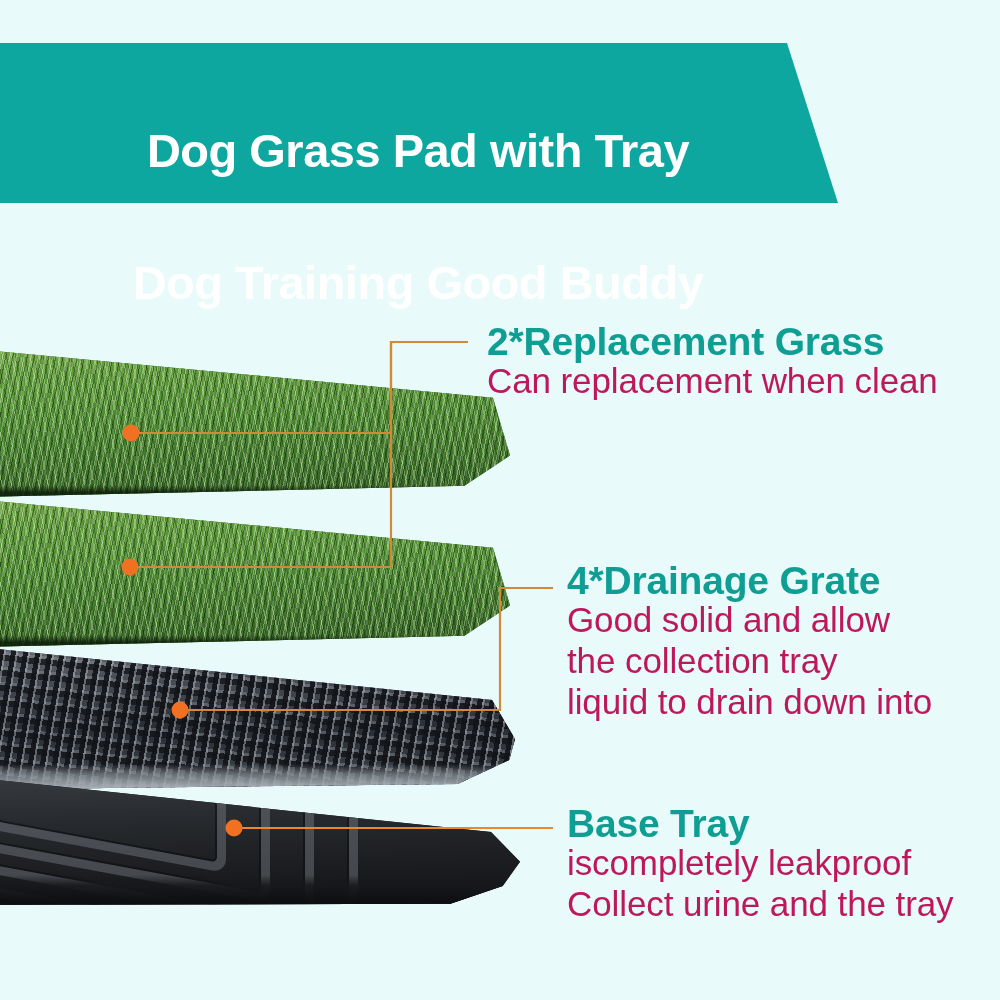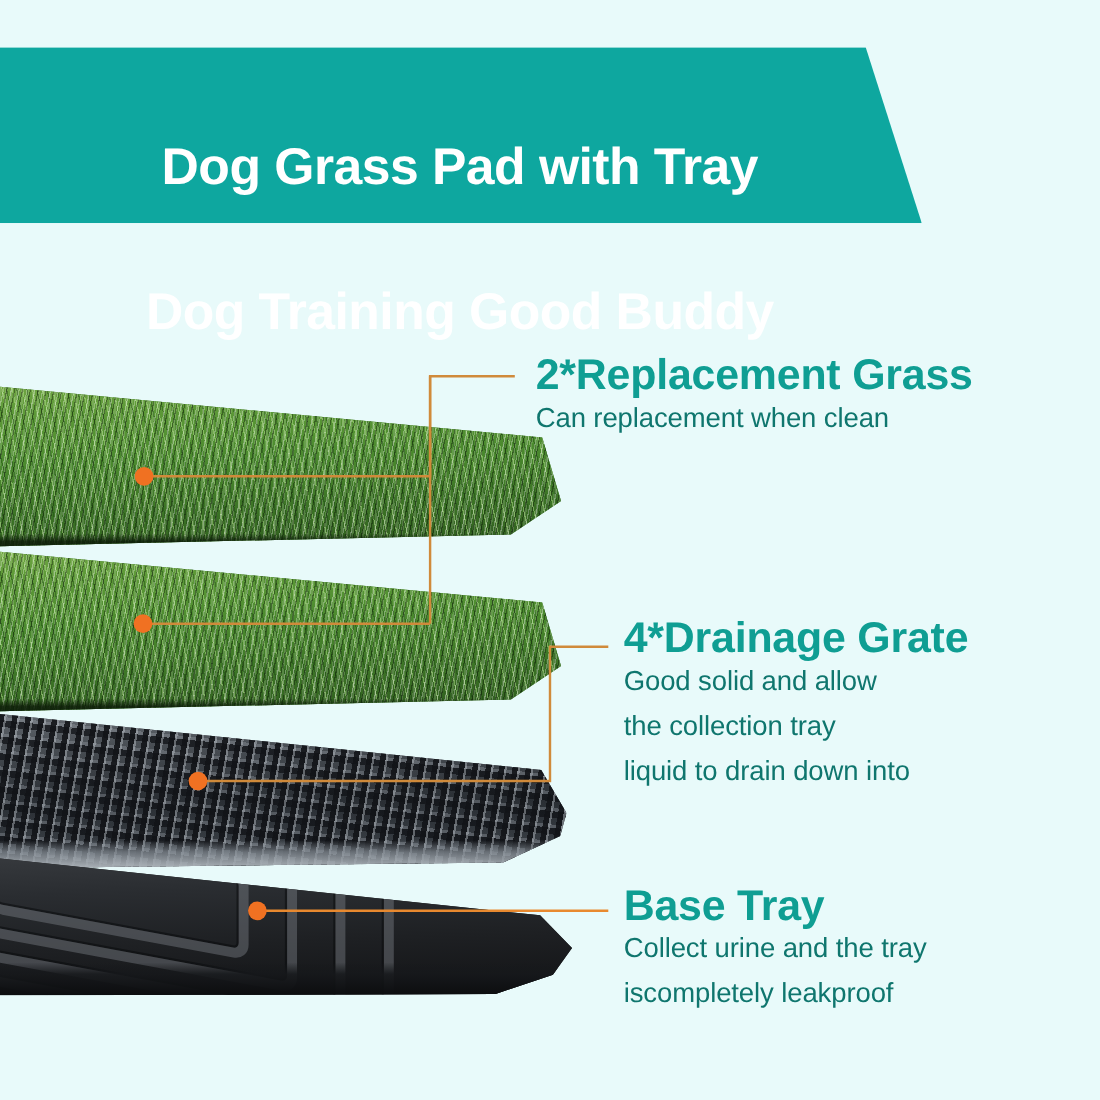--- a/index.html
+++ b/index.html
@@ -171,22 +171,22 @@
   .callout { position: absolute; }
   .callout-title {
     color: #0f9e93;
     font-size: 39px;
     font-weight: bold;
     line-height: 36px;
     letter-spacing: -0.2px;
     white-space: nowrap;
   }
   .callout-body {
-    color: #0f766e;
-    font-size: 25px;
+    color: #be185d;
+    font-size: 35px;
     line-height: 41px;
     letter-spacing: -0.1px;
   }
   .callout-body span { display: block; white-space: nowrap; }
 
   .callout-1 { left: 487px; top: 324px; }
   .callout-2 { left: 567px; top: 563px; }
   .callout-3 { left: 567px; top: 806px; }
 </style>
 </head>
@@ -245,18 +245,18 @@
     <div class="callout-body">
       <span>Good solid and allow</span>
       <span>the collection tray</span>
       <span>liquid to drain down into</span>
     </div>
   </div>
 
   <div class="callout callout-3">
     <div class="callout-title">Base Tray</div>
     <div class="callout-body">
+      <span>iscompletely leakproof</span>
       <span>Collect urine and the tray</span>
-      <span>iscompletely leakproof</span>
     </div>
   </div>
 
 </div>
 
 </body></html>

